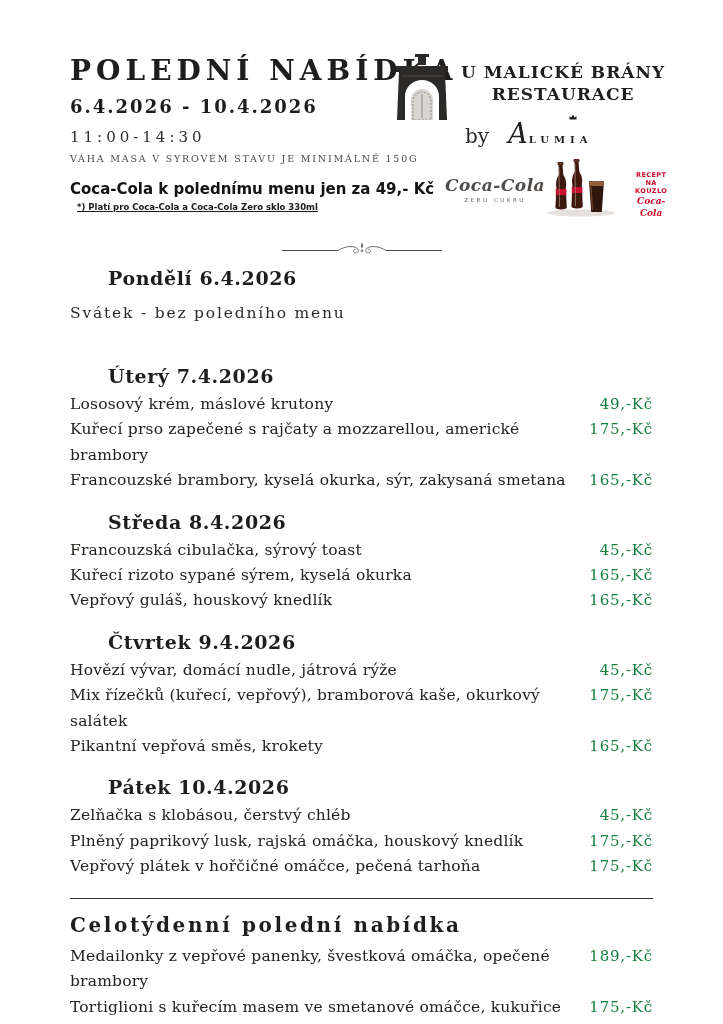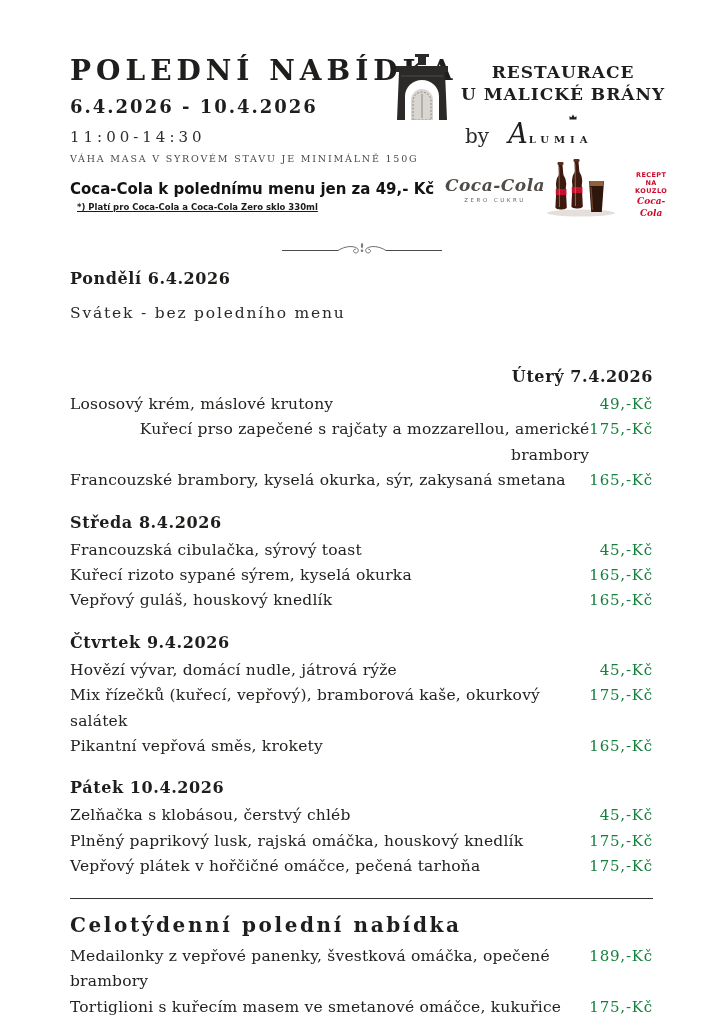--- a/index.html
+++ b/index.html
@@ -37,22 +37,22 @@
   .cap-l1, .cap-l2 { font-family:"DejaVu Sans","Liberation Sans",sans-serif; font-weight:bold; font-size:6.5px; letter-spacing:0.4px; }
   .cap-script { font-style:italic; font-weight:bold; font-size:9px; margin-top:1px; }
 
   
   .divider { width:160px; margin:28px auto 0; display:block; }
 
   
   .menu { padding:0 70px; }
   .section { margin-top:16px; }
   .section.first { margin-top:6px; }
-  .section.after-note { margin-top:42px;text-align:right; }
-  .day-heading { font-size:16px; font-weight:bold; letter-spacing:0.6px; line-height:25px; }
+  .section.after-note { margin-top:42px; }
+  .day-heading { font-size:19px; font-weight:bold; letter-spacing:0.6px; line-height:25px;margin-left:38px; }
   .holiday-note { font-size:15.5px; letter-spacing:1.8px; margin-top:13px; color:#2b2a28; }
   .rows { margin-top:3px; }
   .row { display:flex; justify-content:space-between; align-items:baseline; line-height:25.4px; }
   .dish { font-size:15.5px; letter-spacing:0.2px; color:#23221f; }
   .price { font-size:15px; letter-spacing:0.8px; white-space:nowrap; color:#15803d; }
 
   .weekly-rule { border:none; border-top:1.6px solid #33312e; margin:18px 0 0 0; }
   .weekly-heading { font-size:20px; font-weight:bold; letter-spacing:2.6px; margin-top:14px; line-height:25px; }
   .weekly .rows { margin-top:6px; }
 </style>
@@ -81,22 +81,22 @@
             <rect x="5" y="12" width="52" height="6" fill="#2b2a28"></rect>
             <path d="M8,18 L54,18 L56,66 L6,66 Z" fill="#2b2a28"></path>
             <path d="M14,66 L14,42 A17,16 0 0 1 48,42 L48,66 Z" fill="#ffffff"></path>
             <path d="M20,66 L20,46 A11,11 0 0 1 42,46 L42,66 Z" fill="#d9d6d2"></path>
             <path d="M22,66 L22,47 A9,9 0 0 1 40,47 L40,66 Z" fill="none" stroke="#8d8a86" stroke-width="1" stroke-dasharray="2,1.5"></path>
             <line x1="31" y1="40" x2="31" y2="64" stroke="#8d8a86" stroke-width="1"></line>
             <line x1="10" y1="22" x2="52" y2="22" stroke="#4c4a47" stroke-width="1"></line>
           </svg>
         </span>
         <div class="brand-names">
+          <div class="brand-name">U MALICKÉ BRÁNY</div>
           <div class="brand-name">RESTAURACE</div>
-          <div class="brand-name">U MALICKÉ BRÁNY</div>
         </div>
       </div>
       <div class="by-line">
         <span class="by-word">by</span>
         <span class="alumia"><span>ALUMIA</span><span class="crown"><svg width="8" height="6" viewBox="0 0 8 6">
                 <path d="M0.5,5.5 L0.5,2 L2.3,3.6 L4,0.5 L5.7,3.6 L7.5,2 L7.5,5.5 Z" fill="#1f1e1c"></path>
               </svg></span></span>
       </div>
       <div class="brand-bottom">
         <div class="coke-logo">

